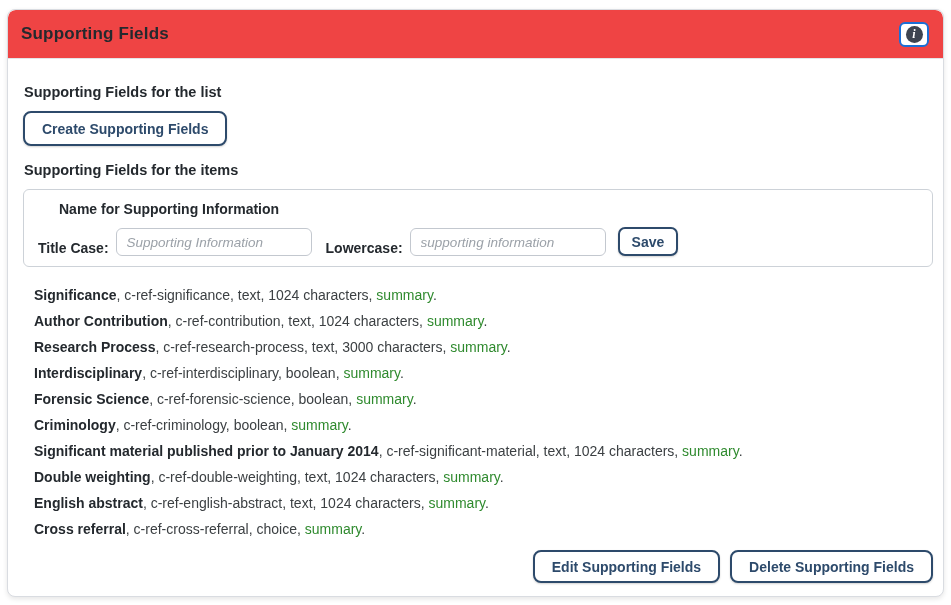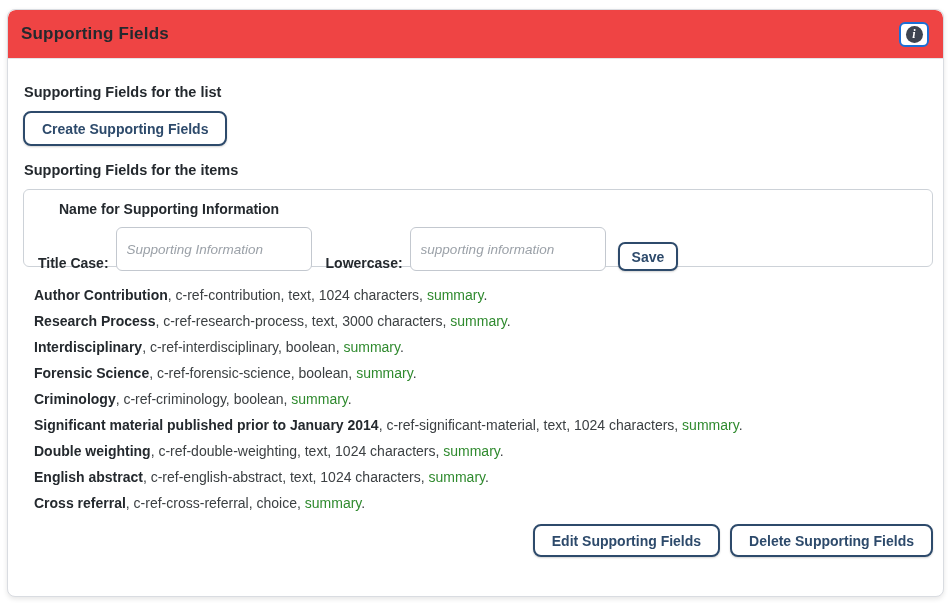--- a/index.html
+++ b/index.html
@@ -36,21 +36,21 @@
   }
   .create-btn { margin: 0 0 16px 6px; height: 35px; padding: 0 17px; }
   .name-form {
     margin-left: 6px; border: 1px solid #cdd2d8; border-radius: 6px;
     padding: 11px 14px 13px 14px; height: 78px;
   }
   .name-form-title { font-size: 14px; font-weight: bold; color: #24292e; margin-bottom: 10px; margin-left: 21px; }
   .form-row { display: flex; align-items: flex-end; }
   .field-label { font-size: 14px; font-weight: bold; color: #24292e; margin-right: 7px; }
   .text-input {
-    width: 196px; height: 44px; border: 1px solid #c3c8cf; border-radius: 6px;
+    width: 196px; height: 28px; border: 1px solid #c3c8cf; border-radius: 6px;
     padding: 0 10px; font-family: "Liberation Sans", sans-serif; font-size: 13.5px; color: #b91c1c;
   }
   .text-input::placeholder { color: #9ba1a8; font-style: italic; opacity: 1; }
   .gap-lg { width: 14px; }
   .save-btn { height: 29px; padding: 0 12px; margin-left: 12px; border-radius: 7px; }
   .field-list { margin: 15px 0 0 17px; }
   .field-row { font-size: 14px; color: #3c4043; line-height: 26px; white-space: nowrap; }
   .fname { font-weight: bold; color: #24292e; }
   .summary-link { color: #2f8a2e; text-decoration: none; cursor: pointer; }
   .footer-actions { display: flex; justify-content: flex-end; gap: 10px; margin-top: 8px; }
@@ -81,20 +81,21 @@
         <span class="field-label">Title Case:</span>
         <input type="text" class="text-input" placeholder="Supporting Information" style="">
         <span class="gap-lg"></span>
         <span class="field-label">Lowercase:</span>
         <input type="text" class="text-input" placeholder="supporting information" style="">
         <button class="btn-outline save-btn">Save</button>
       </div>
     </div>
 
     <div class="field-list">
+      <div class="field-row"><span class="fname">Significance</span><span>, c-ref-significance, text, 1024 characters, </span><a class="summary-link">summary</a><span>.</span></div>
       <div class="field-row"><span class="fname">Author Contribution</span><span>, c-ref-contribution, text, 1024 characters, </span><a class="summary-link">summary</a><span>.</span></div>
       <div class="field-row"><span class="fname">Research Process</span><span>, c-ref-research-process, text, 3000 characters, </span><a class="summary-link">summary</a><span>.</span></div>
       <div class="field-row"><span class="fname">Interdisciplinary</span><span>, c-ref-interdisciplinary, boolean, </span><a class="summary-link">summary</a><span>.</span></div>
       <div class="field-row"><span class="fname">Forensic Science</span><span>, c-ref-forensic-science, boolean, </span><a class="summary-link">summary</a><span>.</span></div>
       <div class="field-row"><span class="fname">Criminology</span><span>, c-ref-criminology, boolean, </span><a class="summary-link">summary</a><span>.</span></div>
       <div class="field-row"><span class="fname">Significant material published prior to January 2014</span><span>, c-ref-significant-material, text, 1024 characters, </span><a class="summary-link">summary</a><span>.</span></div>
       <div class="field-row"><span class="fname">Double weighting</span><span>, c-ref-double-weighting, text, 1024 characters, </span><a class="summary-link">summary</a><span>.</span></div>
       <div class="field-row"><span class="fname">English abstract</span><span>, c-ref-english-abstract, text, 1024 characters, </span><a class="summary-link">summary</a><span>.</span></div>
       <div class="field-row"><span class="fname">Cross referral</span><span>, c-ref-cross-referral, choice, </span><a class="summary-link">summary</a><span>.</span></div>
     </div>

